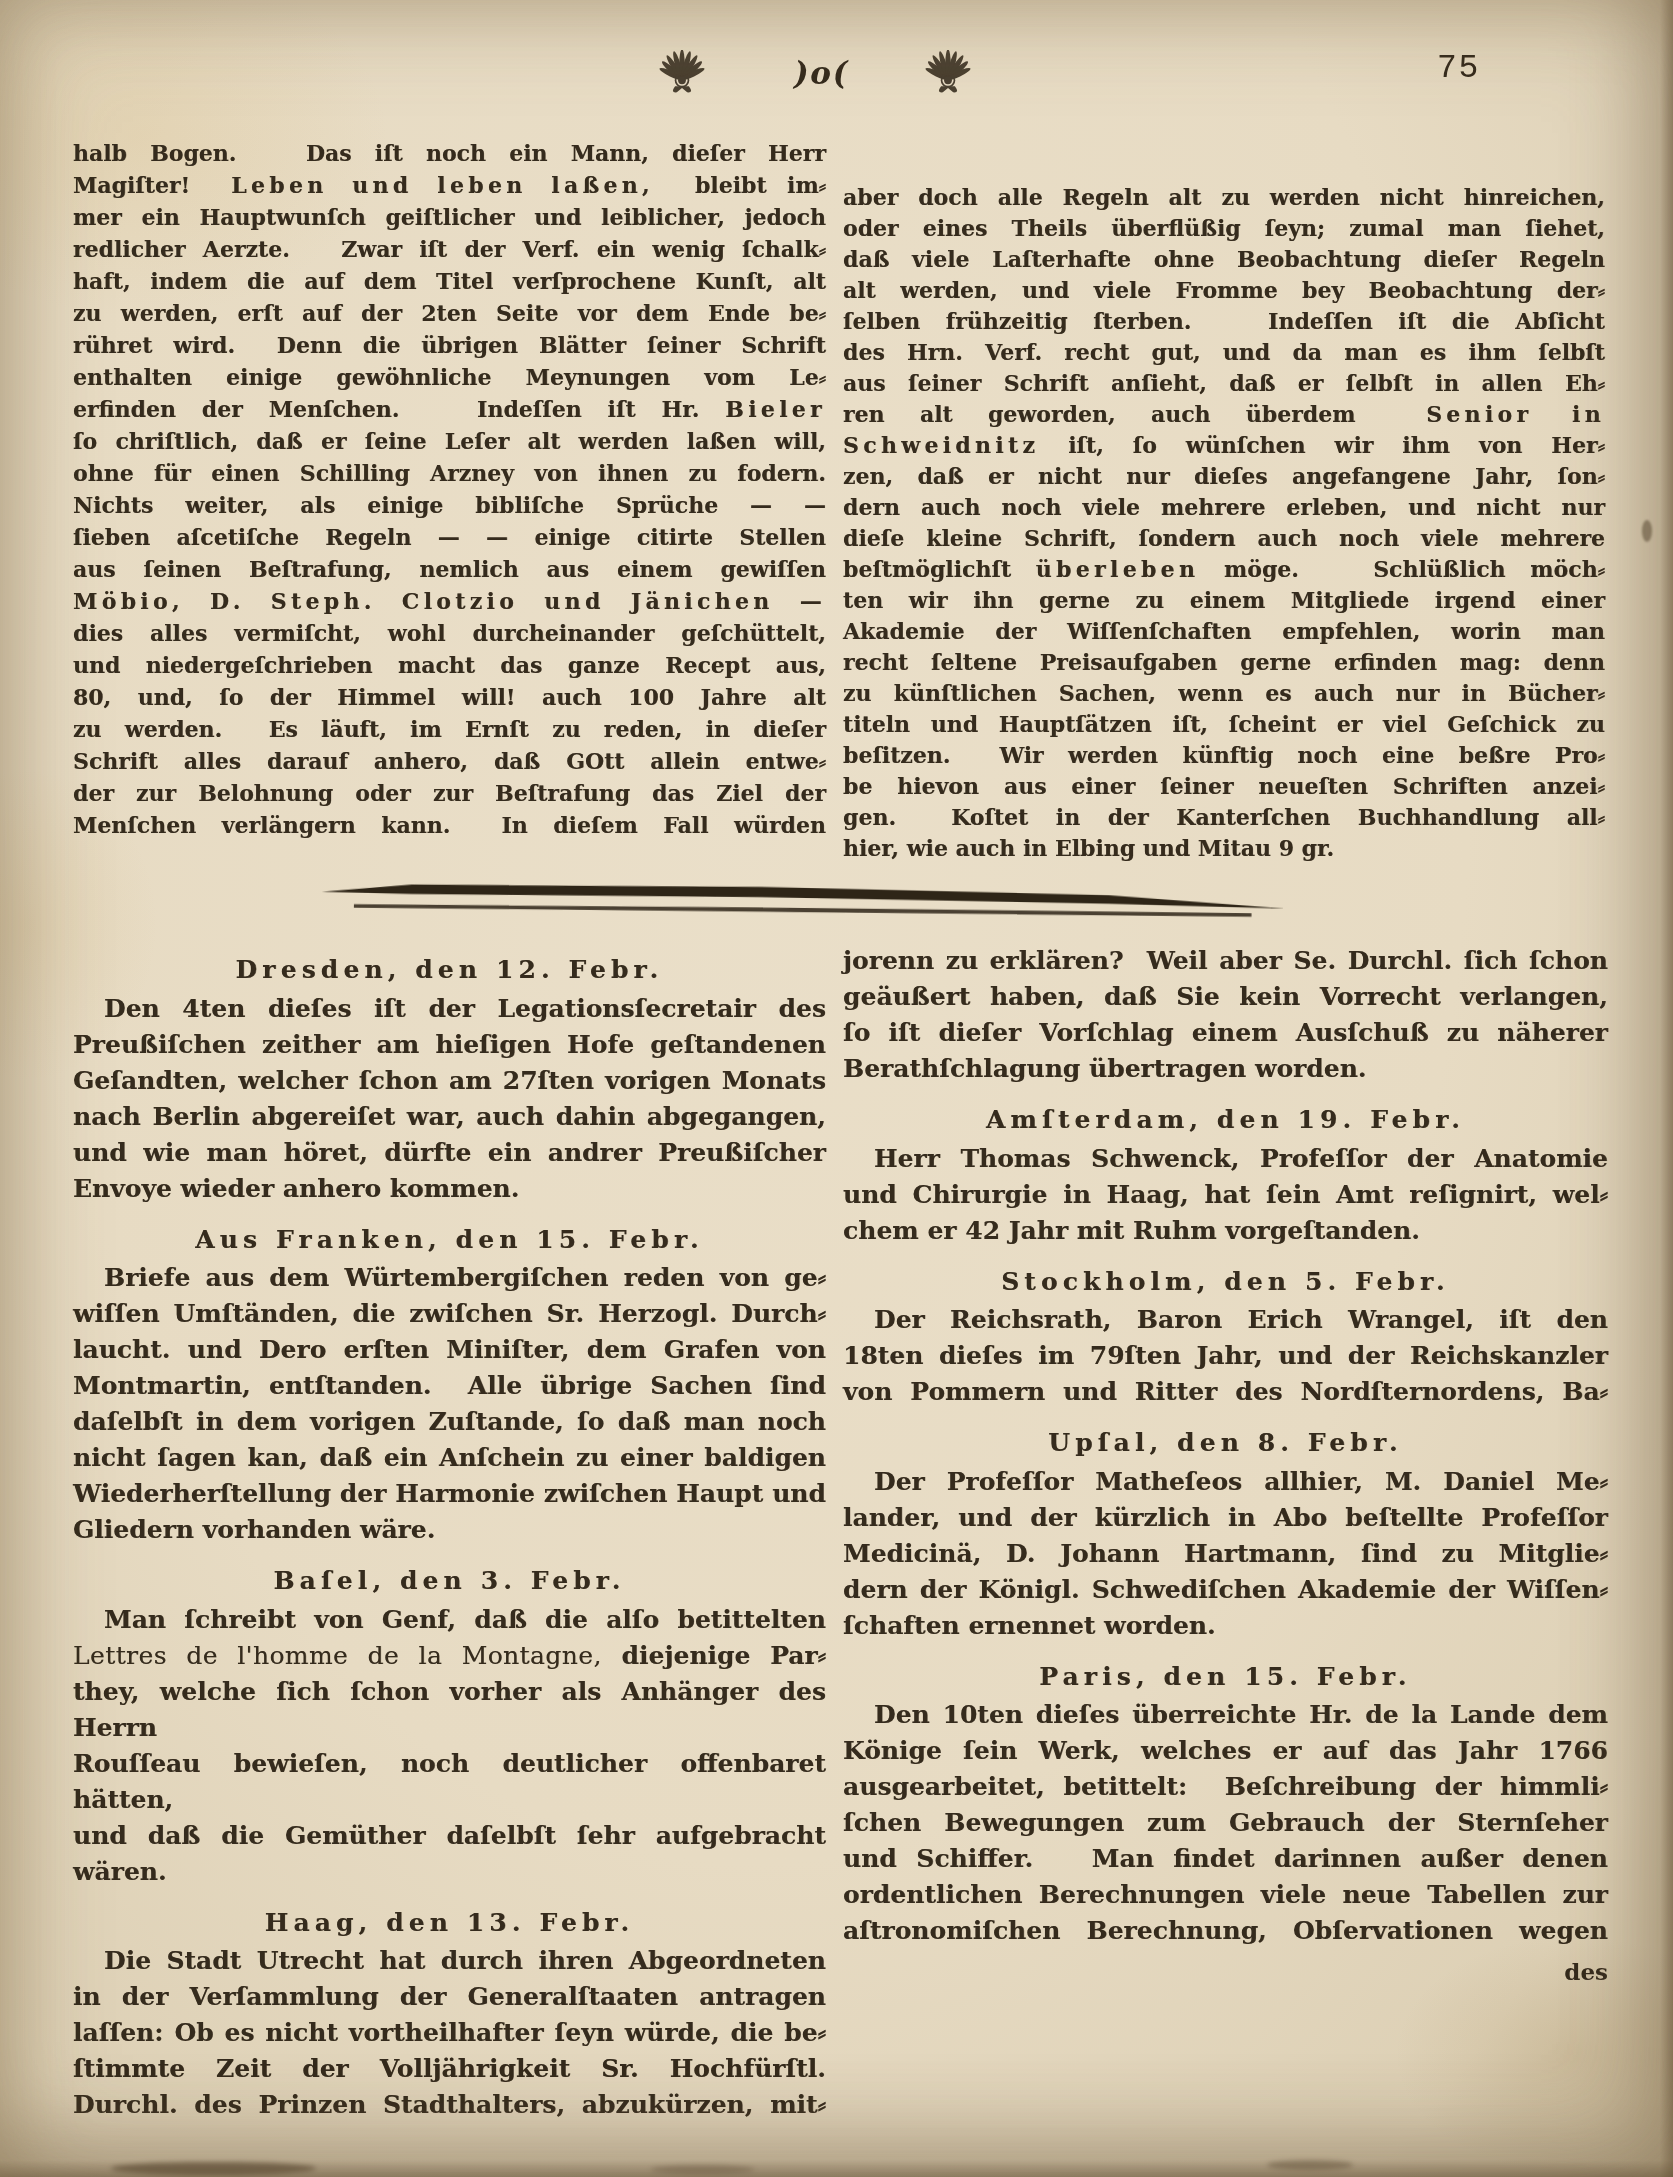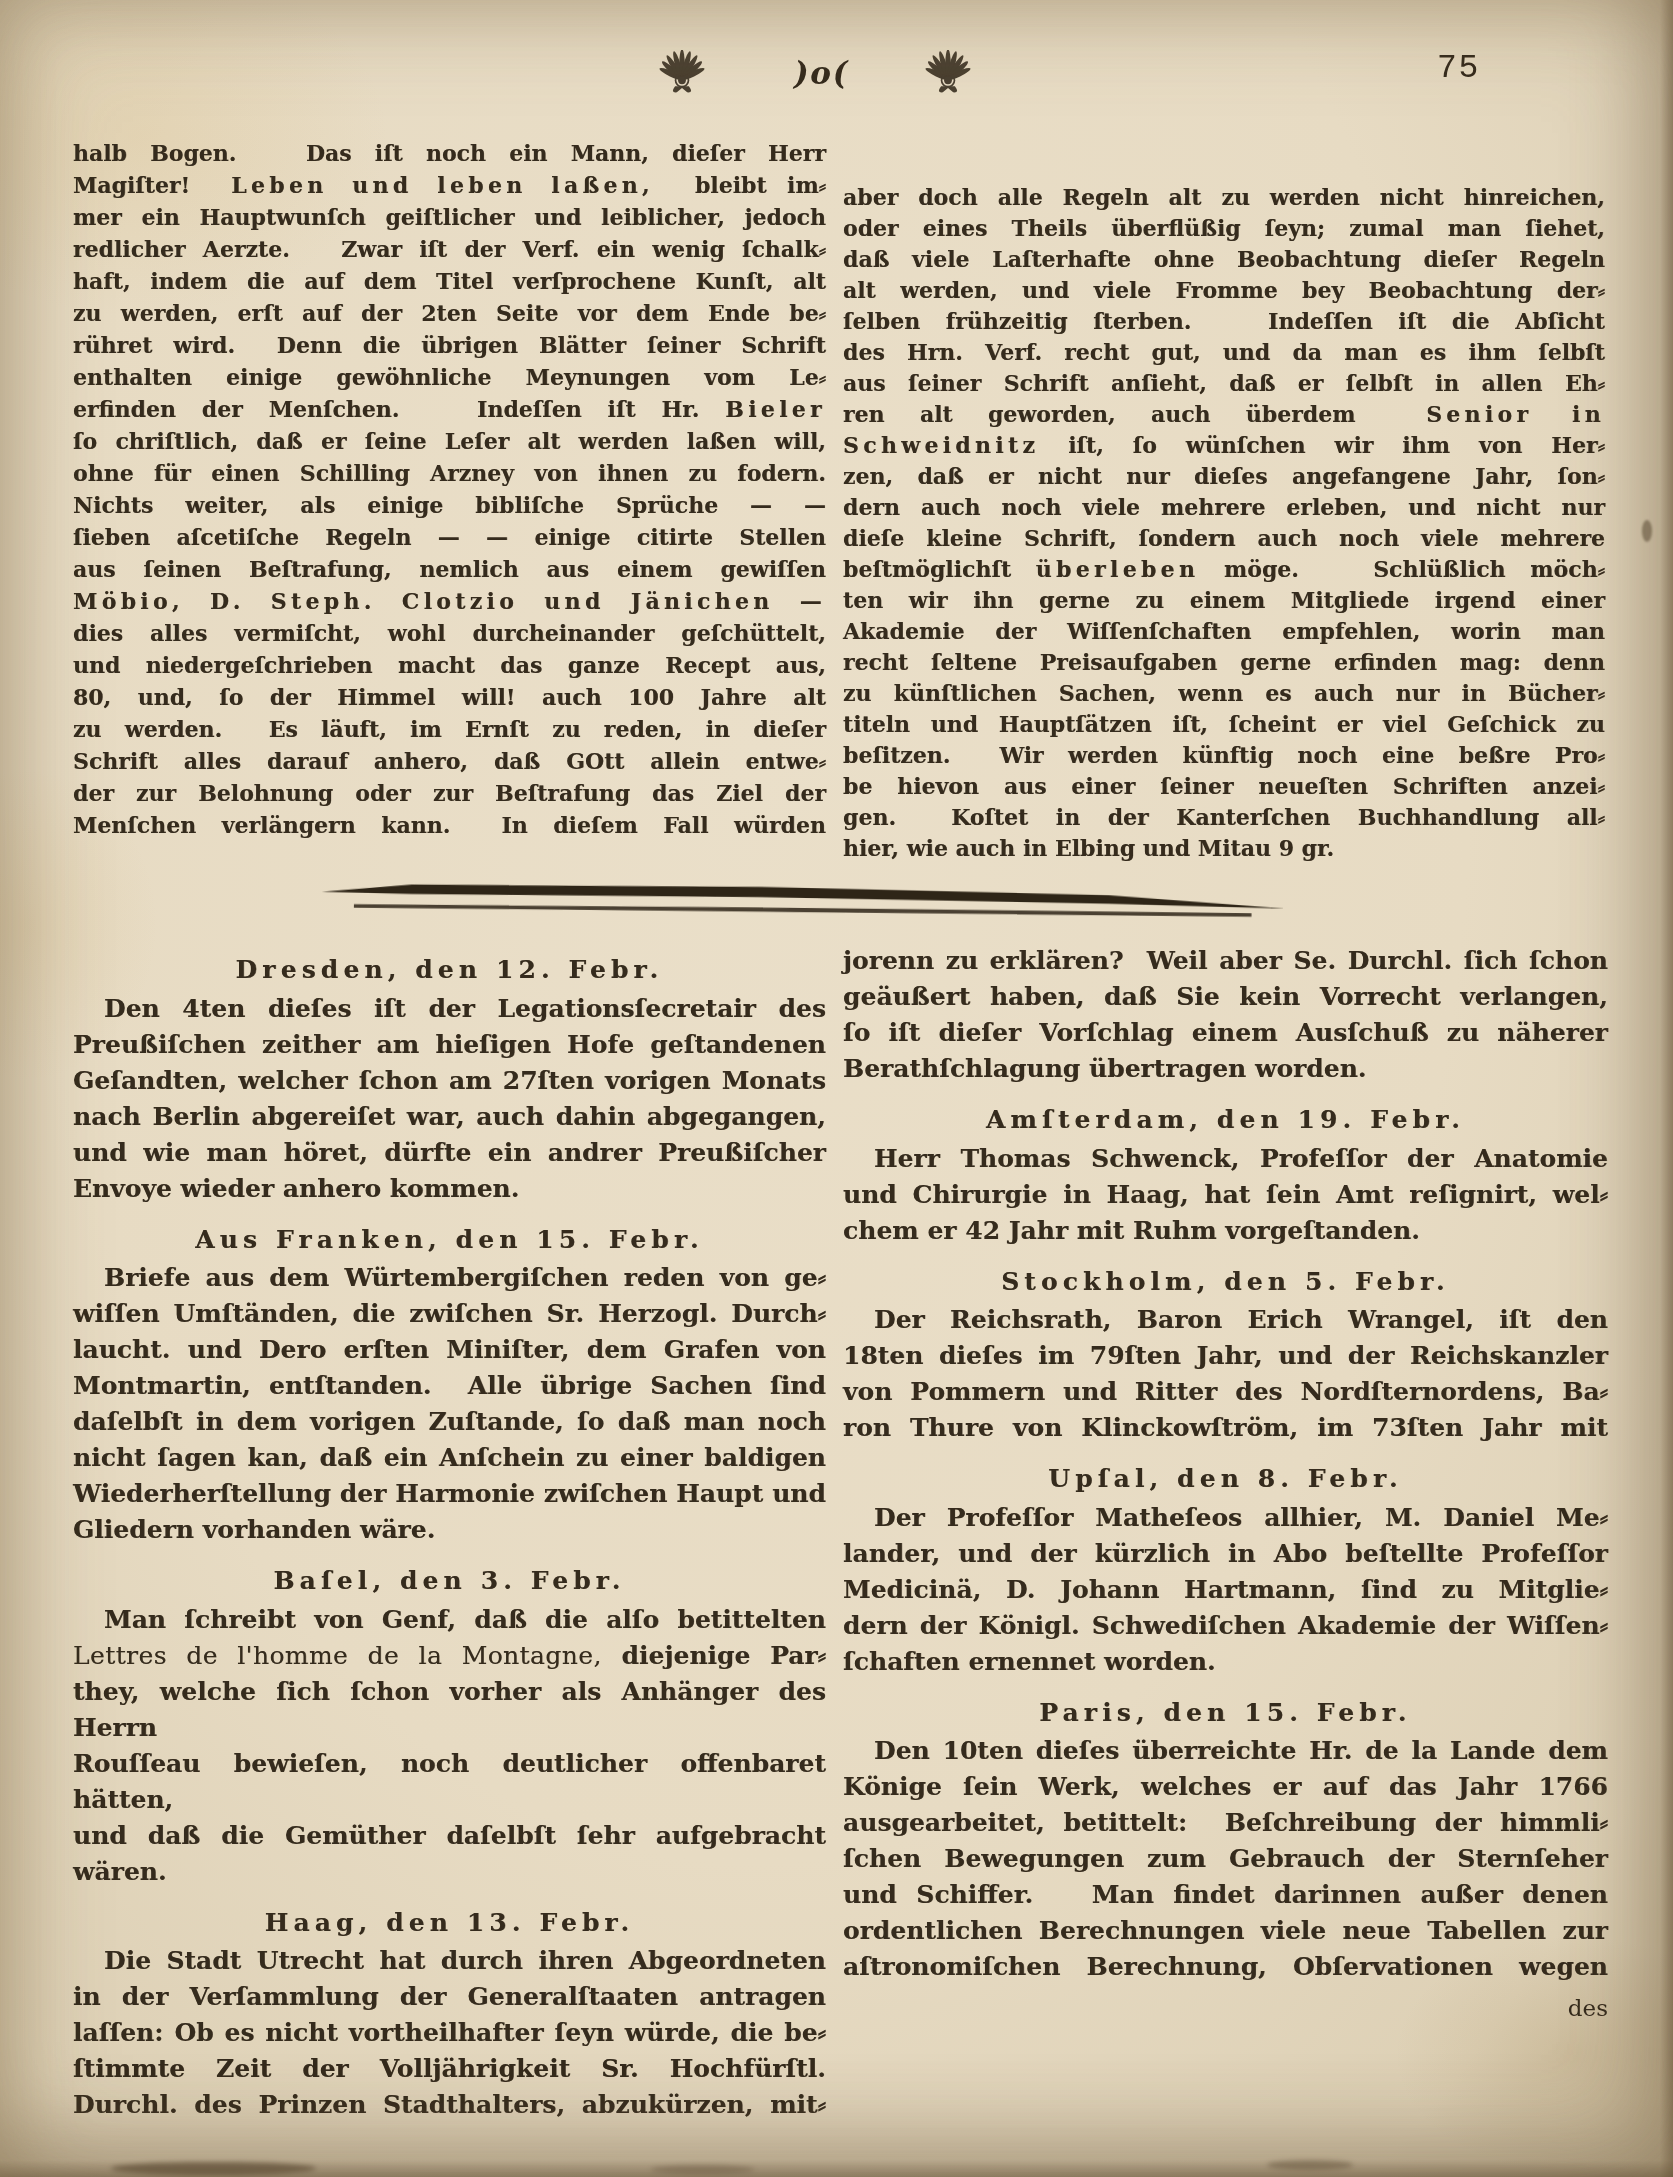--- a/index.html
+++ b/index.html
@@ -35,21 +35,21 @@
   .line.short{text-align-last:left;}
   .line.indent{text-indent:31px;}
   .hline{font-weight:bold;text-align:center;text-align-last:center;letter-spacing:5.1px;margin-top:15px;margin-bottom:2.6px;}
   .sperr{letter-spacing:4.3px;}
   .antiqua{font-weight:normal;letter-spacing:0.4px;}
 
   .sec1L{left:73px;top:137px;width:753px;font-size:22px;line-height:32px;}
   .sec1R{left:843px;top:182px;width:762px;font-size:22px;line-height:31px;}
   .sec2L{left:73px;top:937px;width:753px;font-size:25px;line-height:36px;}
   .sec2R{left:843px;top:943px;width:765px;font-size:25px;line-height:36px;}
-  .catchword{font-weight:normal;text-align:right;margin-top:5.1px;font-size:23px;}
+  .catchword{font-weight:bold;text-align:right;margin-top:5.1px;font-size:23px;}
 
   .divider{position:absolute;left:315px;top:885px;width:979px;height:34px;transform:rotate(.8deg);}
   .divider svg{display:block;filter:blur(0.3px);}
 </style>
 </head>
 <body>
 
 <div class="page">
 
   <div class="header">
@@ -190,21 +190,20 @@
       <div class="line"><span>ſo iſt dieſer Vorſchlag einem Ausſchuß zu näherer</span></div>
       <div class="line short"><span>Berathſchlagung übertragen worden.</span></div>
       <div class="hline">Amſterdam, den 19. Febr.</div>
       <div class="line indent"><span>Herr Thomas Schwenck, Profeſſor der Anatomie</span></div>
       <div class="line"><span>und Chirurgie in Haag, hat ſein Amt reſignirt, wel⸗</span></div>
       <div class="line short"><span>chem er 42 Jahr mit Ruhm vorgeſtanden.</span></div>
       <div class="hline">Stockholm, den 5. Febr.</div>
       <div class="line indent"><span>Der Reichsrath, Baron Erich Wrangel, iſt den</span></div>
       <div class="line"><span>18ten dieſes im 79ſten Jahr, und der Reichskanzler</span></div>
       <div class="line"><span>von Pommern und Ritter des Nordſternordens, Ba⸗</span></div>
-      <div class="line"><span>ron Thure von Klinckowſtröm, im 73ſten Jahr mit</span></div>
       <div class="hline">Upſal, den 8. Febr.</div>
       <div class="line indent"><span>Der Profeſſor Matheſeos allhier, M. Daniel Me⸗</span></div>
       <div class="line"><span>lander, und der kürzlich in Abo beſtellte Profeſſor</span></div>
       <div class="line"><span>Medicinä, D. Johann Hartmann, ſind zu Mitglie⸗</span></div>
       <div class="line"><span>dern der Königl. Schwediſchen Akademie der Wiſſen⸗</span></div>
       <div class="line short"><span>ſchaften ernennet worden.</span></div>
       <div class="hline">Paris, den 15. Febr.</div>
       <div class="line indent"><span>Den 10ten dieſes überreichte Hr. de la Lande dem</span></div>
       <div class="line"><span>Könige ſein Werk, welches er auf das Jahr 1766</span></div>
       <div class="line"><span>ausgearbeitet, betittelt:  Beſchreibung der himmli⸗</span></div>

